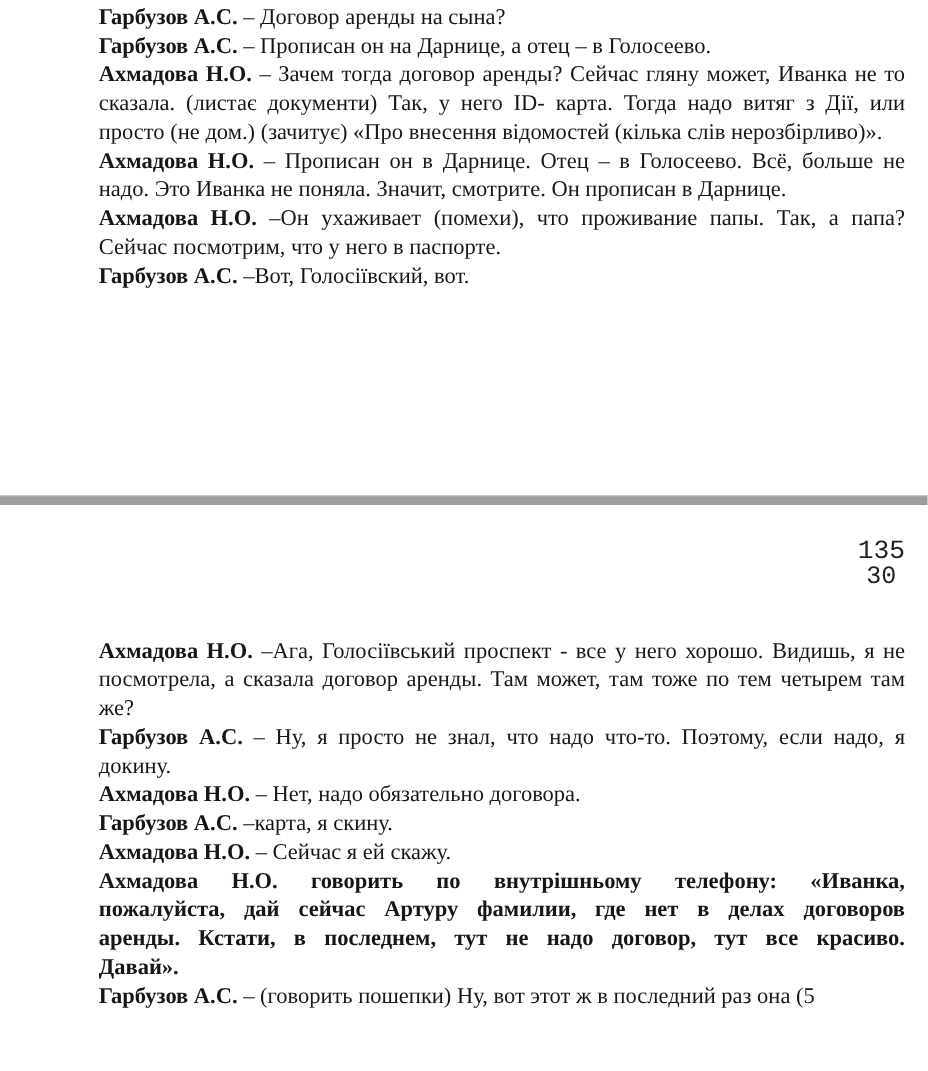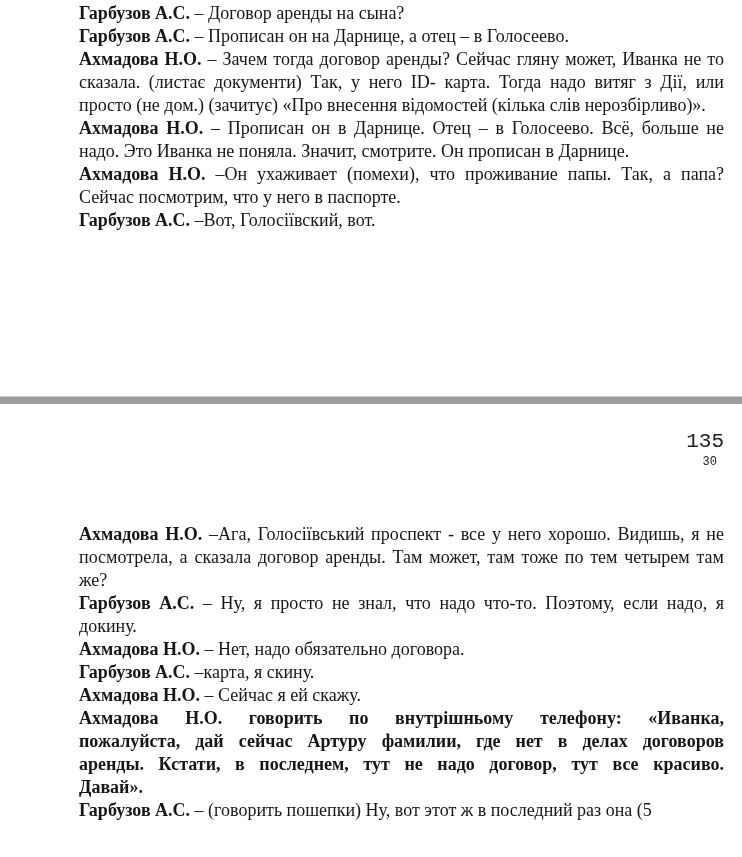--- a/index.html
+++ b/index.html
@@ -17,21 +17,21 @@
   }
   .textblock {
     position: absolute;
     left: 55px;
     right: 18px;
     font-size: 18px;
     line-height: 23px;
     margin-left: 24px;
   }
   #page1-text { top: 2px; }
-  #page2-text { top: 523px; }
+  #page2-text { top: 509px; }
   p.para {
     margin: 0;
     padding: 0;
     text-align: justify;
   }
   p.para .speaker { font-weight: bold; }
   p.para.remark {
     font-weight: bold;
     word-spacing: 7px;
   }
@@ -53,21 +53,21 @@
     font-family: Liberation Mono, monospace;
     color: #222222;
   }
   #page-number-main {
     display: block;
     font-size: 21px;
     line-height: 24px;
   }
   #page-number-small {
     display: block;
-    font-size: 12px;
+    font-size: 20px;
     line-height: 16px;
     padding-right: 7px;
   }
 </style>
 </head>
 <body>
 
 <div id="page1-text" class="textblock">
   <p class="para"><b class="speaker">Гарбузов А.С.</b> <span>– Договор аренды на сына?</span></p>
   <p class="para"><b class="speaker">Гарбузов А.С.</b> <span>– Прописан он на Дарнице, а  отец – в Голосеево.</span></p>

